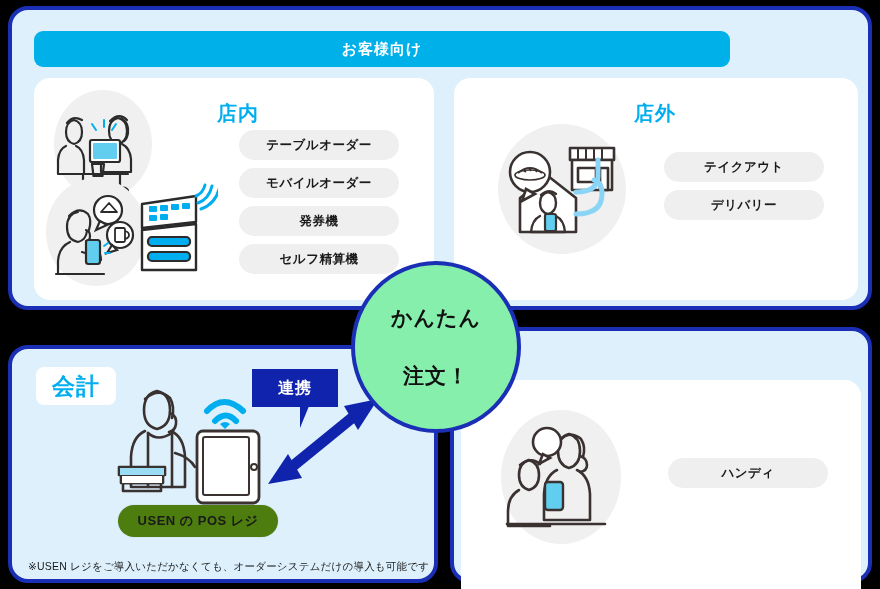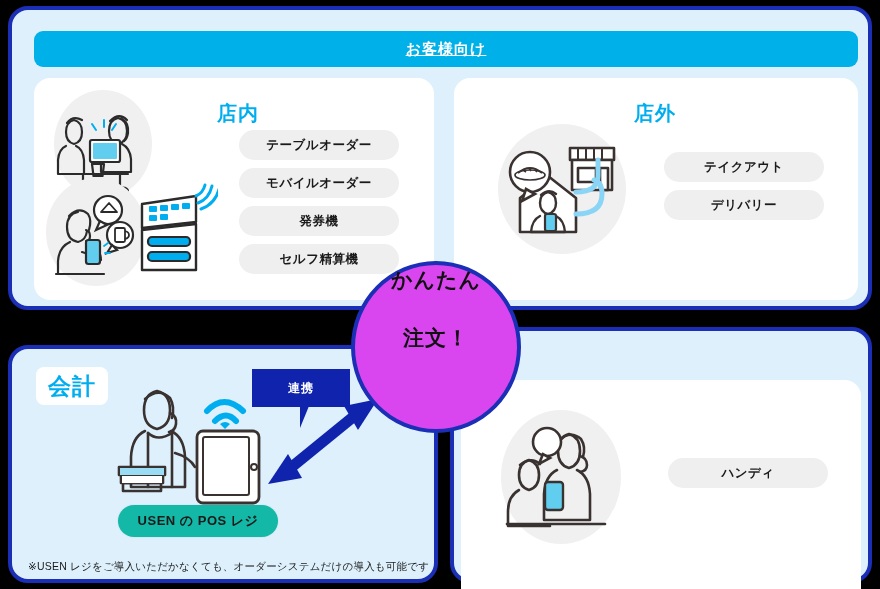--- a/index.html
+++ b/index.html
@@ -28,21 +28,21 @@
     background: #00b0e8;
     border-radius: 9px;
     color: #ffffff;
     font-weight: bold;
     font-size: 15px;
     letter-spacing: 1px;
     display: flex;
     align-items: center;
     justify-content: center;
   }
-  #bar-customer { left: 22px; top: 21px; width: 824px; height: 36px; text-decoration: underline; }
+  #bar-customer { left: 22px; top: 21px; width: 696px; height: 36px; }
   #bar-staff    { left: 7px;  top: 7px;  width: 400px; height: 34px; }
 
   
   .white-card {
     position: absolute;
     background: #ffffff;
     border-radius: 16px;
   }
   #card-instore  { left: 22px;  top: 68px; width: 400px; height: 222px; }
   #card-outstore { left: 442px; top: 68px; width: 404px; height: 222px; }
@@ -65,79 +65,79 @@
     display: flex;
     align-items: center;
     justify-content: center;
     color: #1a1a1a;
     font-weight: bold;
     font-size: 12.5px;
     letter-spacing: 0.5px;
     height: 30px;
   }
   .pill-white {
-    background: #14b8a6;
+    background: #4d7c0f;
     border-radius: 999px;
     box-shadow: 0 0 0 1px rgba(0,0,0,0.03);
   }
 
   
   .illus-bg {
     position: absolute;
     background: #f0f0f0;
     border-radius: 50%;
   }
   .illus { position: absolute; }
 
   
   #badge-kaikei {
     position: absolute;
     left: 24px; top: 18px;
-    width: 72px; height: 38px;
+    width: 80px; height: 38px;
     background: #ffffff;
     border-radius: 8px;
     display: flex; align-items: center; justify-content: center;
     color: #00aeef;
     font-weight: bold;
     font-size: 23px;
     letter-spacing: 1px;
   }
 
   
   #callout-renkei {
     position: absolute;
     left: 252px; top: 369px;
-    width: 98px; height: 38px;
+    width: 86px; height: 38px;
     background: #0f23ad;
     display: flex; align-items: center; justify-content: center;
     color: #ffffff;
     font-weight: bold;
-    font-size: 12px;
+    font-size: 16px;
     letter-spacing: 1px;
   }
   #callout-tail {
     position: absolute;
     left: 300px; top: 406px;
     width: 0; height: 0;
     border-left: 9px solid #0f23ad;
     border-bottom: 22px solid transparent;
   }
 
   
   #center-bubble {
     position: absolute;
     left: 351px; top: 261px;
     width: 170px; height: 172px;
-    background: #d946ef;
+    background: #86efac;
     border: 4px solid #1a2fb5;
     border-radius: 50%;
     display: flex;
     flex-direction: column;
     align-items: center;
-    justify-content: flex-start;
+    justify-content: center;
     z-index: 30;
     gap: 28px;
   }
   #center-bubble span {
     color: #111111;
     font-weight: bold;
     font-size: 21px;
     line-height: 1.45;
     letter-spacing: 1px;
   }

